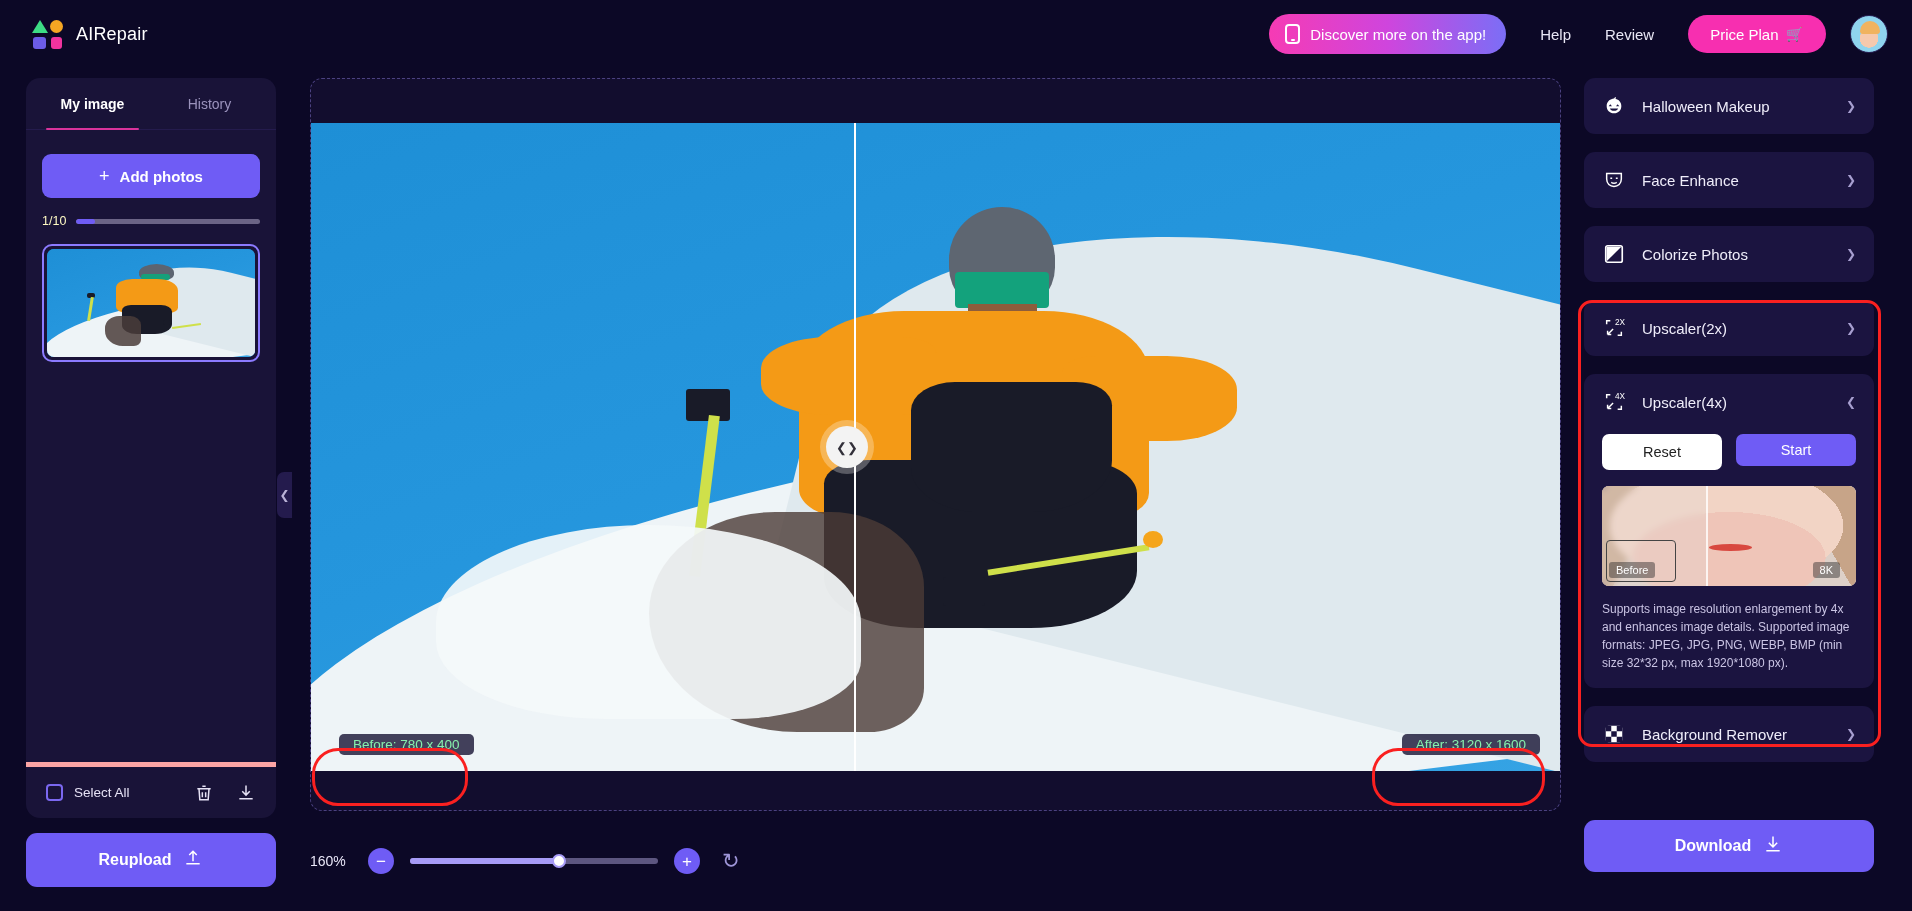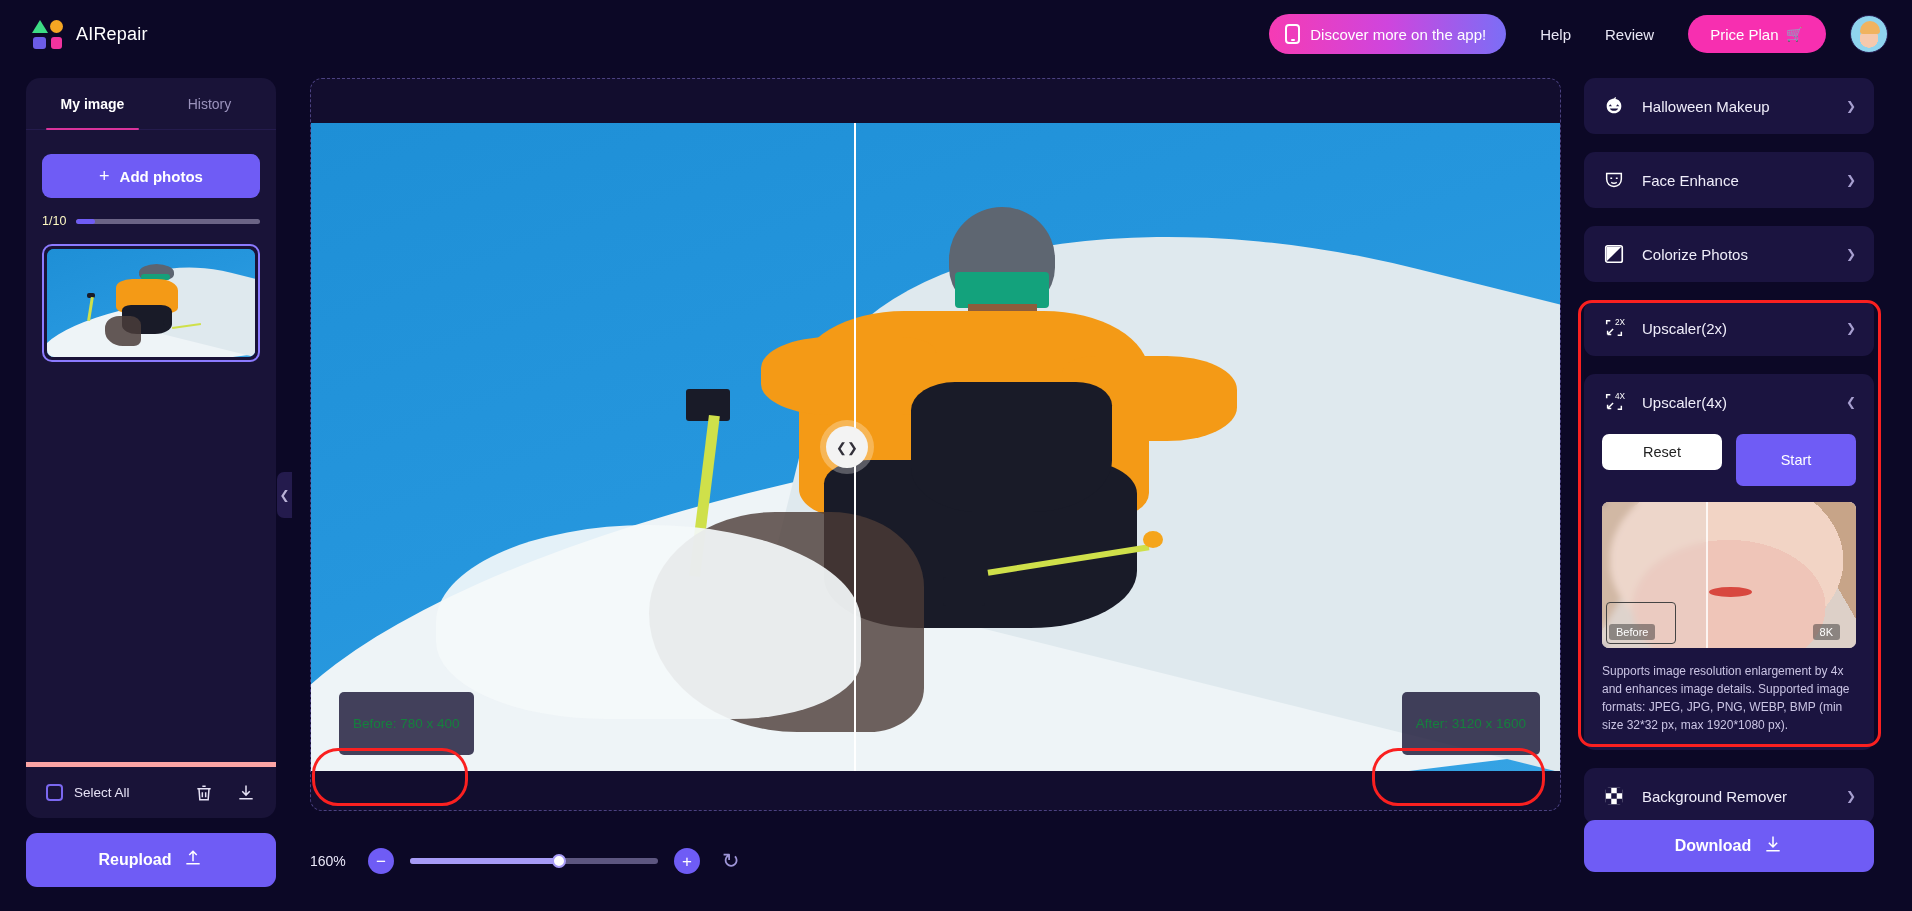--- a/index.html
+++ b/index.html
@@ -136,22 +136,22 @@
   .handle {
     position: absolute; left: 515px; top: 50%; transform: translateY(-50%);
     width: 42px; height: 42px; border-radius: 50%;
     background: #f3f3f3; box-shadow: 0 0 0 6px rgba(255,255,255,.28);
     display: flex; align-items: center; justify-content: center;
     gap: 3px; color: #32303a; font-size: 13px; cursor: ew-resize; z-index: 7;
   }
 
   .dim-label {
     position: absolute; bottom: 16px; z-index: 8;
-    background: rgba(28,24,56,.82); color: #15803d; font-size: 13.5px;
-    padding: 24px 14px; border-radius: 5px; white-space: nowrap;
+    background: rgba(28,24,56,.82); color: #86efac; font-size: 13.5px;
+    padding: 3px 14px; border-radius: 5px; white-space: nowrap;
   }
   .dim-before { left: 28px; }
   .dim-after { right: 22px; }
 
   .anno {
     position: absolute; border: 3.5px solid #fa2020; border-radius: 26px; z-index: 20; pointer-events: none;
   }
   .anno-before { left: 312px; top: 748px; width: 156px; height: 58px; }
   .anno-after  { left: 1372px; top: 748px; width: 173px; height: 58px; }
   .anno-panel  { left: 1578px; top: 300px; width: 303px; height: 447px; border-radius: 14px; }
@@ -183,25 +183,25 @@
   .chev { margin-left: auto; color: #a79fd0; font-size: 12px; }
 
   .tool-exp { background: #1b1440; border-radius: 11px; margin-bottom: 18px; padding-bottom: 16px; }
   .exp-head { height: 56px; display: flex; align-items: center; padding: 0 18px; cursor: pointer; }
   .btn-row { display: flex; gap: 14px; padding: 4px 18px 0; }
   .btn-reset {
     flex: 1; height: 36px; border-radius: 7px; background: #ffffff; color: #222;
     font-size: 14.5px; border: none; cursor: pointer;
   }
   .btn-start {
-    flex: 1; height: 52px; border-radius: 7px; background: #6f5cf5; color: #fff;
+    flex: 1; height: 32px; border-radius: 7px; background: #6f5cf5; color: #fff;
     font-size: 14.5px; border: none; cursor: pointer;
   }
   .preview {
-    margin: 16px 18px 0; height: 146px; border-radius: 7px; overflow: hidden; position: relative;
+    margin: 16px 18px 0; height: 100px; border-radius: 7px; overflow: hidden; position: relative;
     background: linear-gradient(100deg,#d8cfc9 0%,#efe3dd 48%,#e6d8d2 100%);
     text-decoration: underline;
   }
   .pv-face {
     position: absolute; inset: 0;
     background:
       radial-gradient(ellipse 38% 46% at 50% 72%, #efc5b8 0 100%, transparent 100%),
       radial-gradient(ellipse 46% 60% at 49% 40%, #f2d4c5 0 100%, transparent 100%),
       linear-gradient(120deg,#caa98f 0 22%, transparent 22%),
       linear-gradient(240deg,#c7a488 0 20%, transparent 20%),

